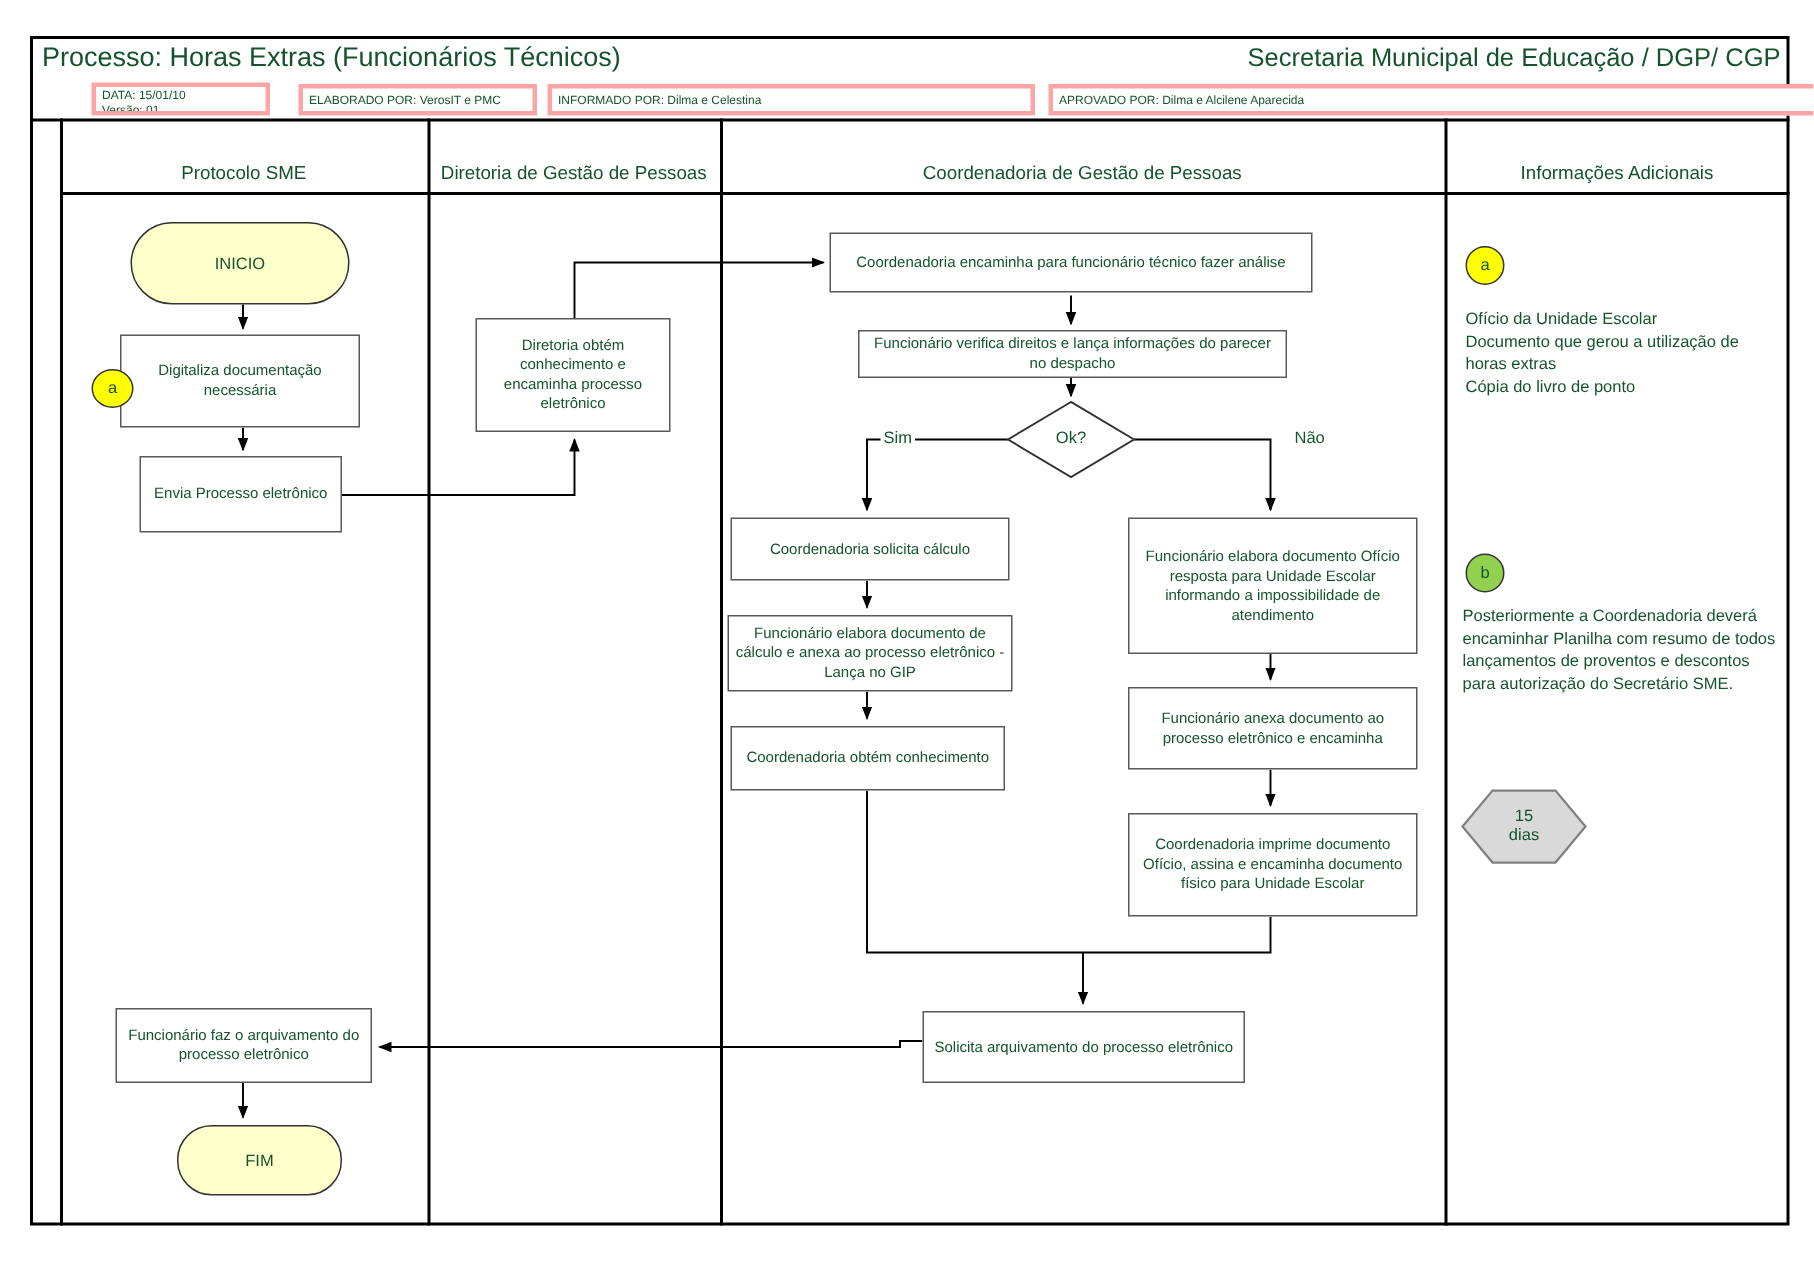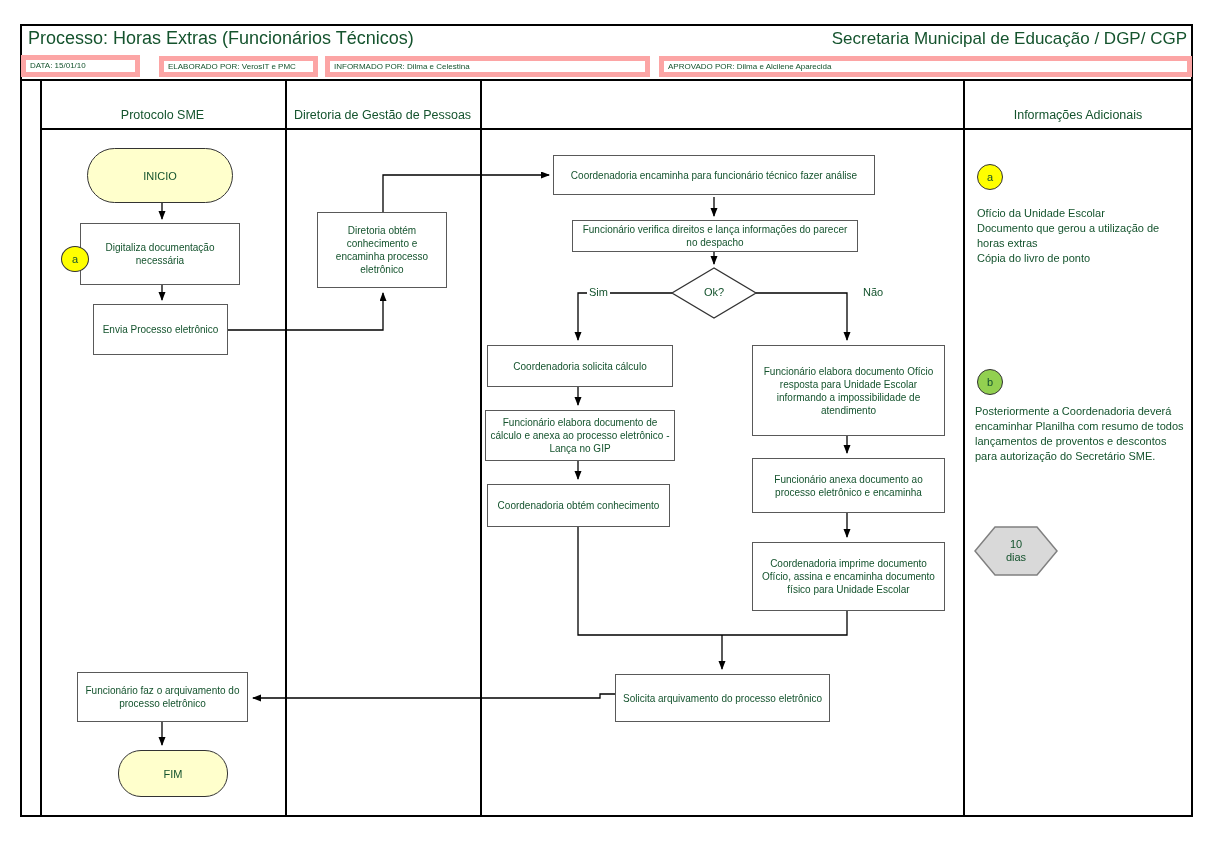--- a/index.html
+++ b/index.html
@@ -9,21 +9,21 @@
   }
   .abs{position:absolute;box-sizing:border-box;}
   
   #frame{left:20px;top:24px;width:1173px;height:793px;border:2px solid #000;}
   .vline{width:2px;background:#000;}
   .hline{height:2px;background:#000;}
   
   #page-title{left:28px;top:28px;font-size:18px;white-space:nowrap;}
   #org-title{right:22px;top:29px;font-size:17px;white-space:nowrap;}
   
-  .meta-box{border:5px solid #fca5a5;font-size:8px;line-height:1.25;padding:1px 4px;overflow:hidden;background:#fff;}
+  .meta-box{border:3px solid #fca5a5;font-size:8px;line-height:1.25;padding:1px 4px;overflow:hidden;background:#fff;margin-left:40px;}
   
   .lane-header{top:79px;height:49px;display:flex;align-items:center;justify-content:center;
     text-align:center;font-size:12.5px;line-height:1.3;margin-top:12px;}
   
   .node{border:1.5px solid #595959;background:#fff;display:flex;align-items:center;justify-content:center;
     text-align:center;font-size:10px;line-height:1.3;padding:2px 4px;z-index:3;}
   .terminator{border:1.5px solid #333;background:#ffffcc;display:flex;align-items:center;justify-content:center;
     font-size:11px;z-index:3;}
   .badge{border:1.3px solid #333;border-radius:50%;display:flex;align-items:center;justify-content:center;
     font-size:11px;z-index:4;}
@@ -53,20 +53,21 @@
 
   <div class="abs hline" style="left:20px;top:79px;width:1173px;"></div>
   <div class="abs hline" style="left:40px;top:128px;width:1153px;height:1.5px;"></div>
   <div class="abs vline" style="left:40px;top:79px;height:738px;"></div>
   <div class="abs vline" style="left:285px;top:79px;height:738px;"></div>
   <div class="abs vline" style="left:480px;top:79px;height:738px;"></div>
   <div class="abs vline" style="left:963px;top:79px;height:738px;"></div>
 
   <div class="abs lane-header" style="left:42px;width:241px;">Protocolo SME</div>
   <div class="abs lane-header" style="left:287px;width:191px;">Diretoria de Gestão de Pessoas</div>
+  <div class="abs lane-header" style="left:482px;width:479px;">Coordenadoria de Gestão de Pessoas</div>
   <div class="abs lane-header" style="left:965px;width:226px;">Informações Adicionais</div>
 
   <svg id="connectors" viewBox="0 0 1209 854">
     <defs>
       <marker id="arr" markerWidth="10" markerHeight="8" refX="8" refY="3.5" orient="auto" markerUnits="userSpaceOnUse">
         <path d="M0,0 L9,3.5 L0,7 z" fill="#000"></path>
       </marker>
     </defs>
     <g stroke="#000" stroke-width="1.3" fill="none">
       <path d="M162,203 L162,219" marker-end="url(#arr)"></path>
@@ -111,16 +112,16 @@
   <div class="abs node" style="left:752px;top:458px;width:193px;height:55px;">Funcionário anexa documento ao processo eletrônico e encaminha</div>
   <div class="abs node" style="left:752px;top:542px;width:193px;height:69px;">Coordenadoria imprime documento Ofício, assina e encaminha documento físico para Unidade Escolar</div>
   <div class="abs node" style="left:615px;top:674px;width:215px;height:48px;">Solicita arquivamento do processo eletrônico</div>
 
   <div class="abs badge" style="left:977px;top:164px;width:26px;height:26px;background:#ffff00;">a</div>
   <div class="abs note-text" style="left:977px;top:206px;width:208px;">Ofício da Unidade Escolar
 Documento que gerou a utilização de horas extras
 Cópia do livro de ponto</div>
   <div class="abs badge" style="left:977px;top:369px;width:26px;height:26px;background:#92d050;">b</div>
   <div class="abs note-text" style="left:975px;top:404px;width:210px;">Posteriormente a Coordenadoria deverá encaminhar Planilha com resumo de todos lançamentos de proventos e descontos para autorização do Secretário SME.</div>
-  <div class="abs shape-label" style="left:986px;top:533px;width:60px;height:36px;">10
+  <div class="abs shape-label" style="left:986px;top:533px;width:60px;height:36px;">15
 dias</div>
 
 </div>
 
 </body></html>

